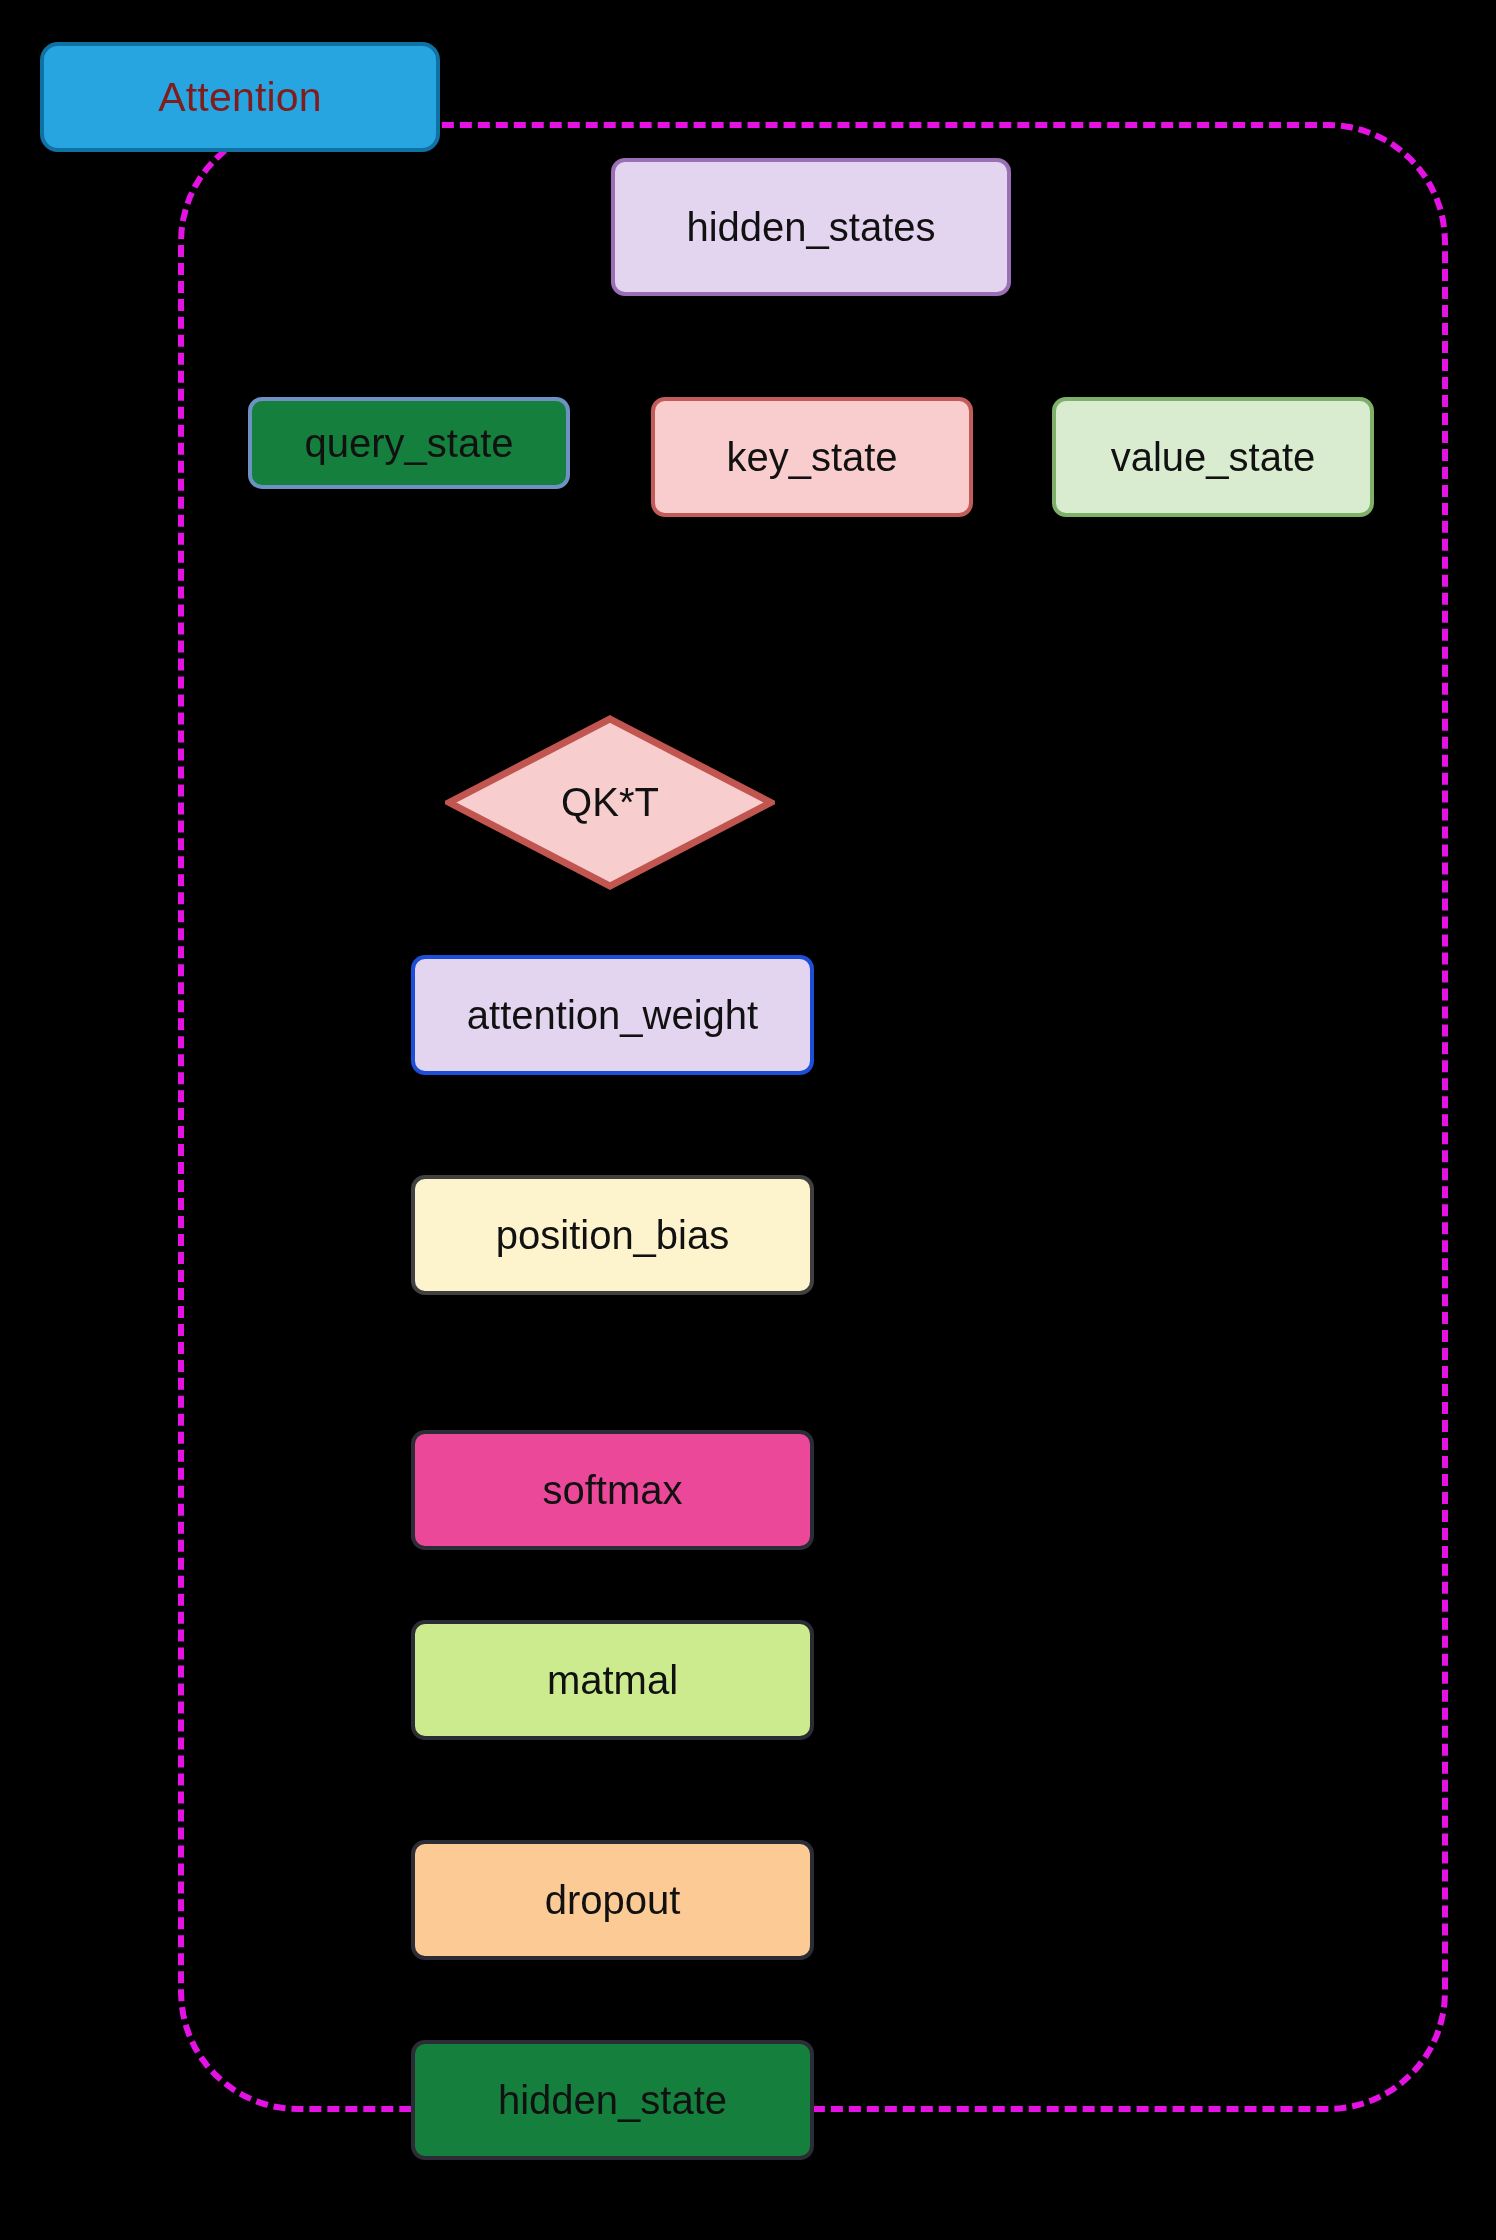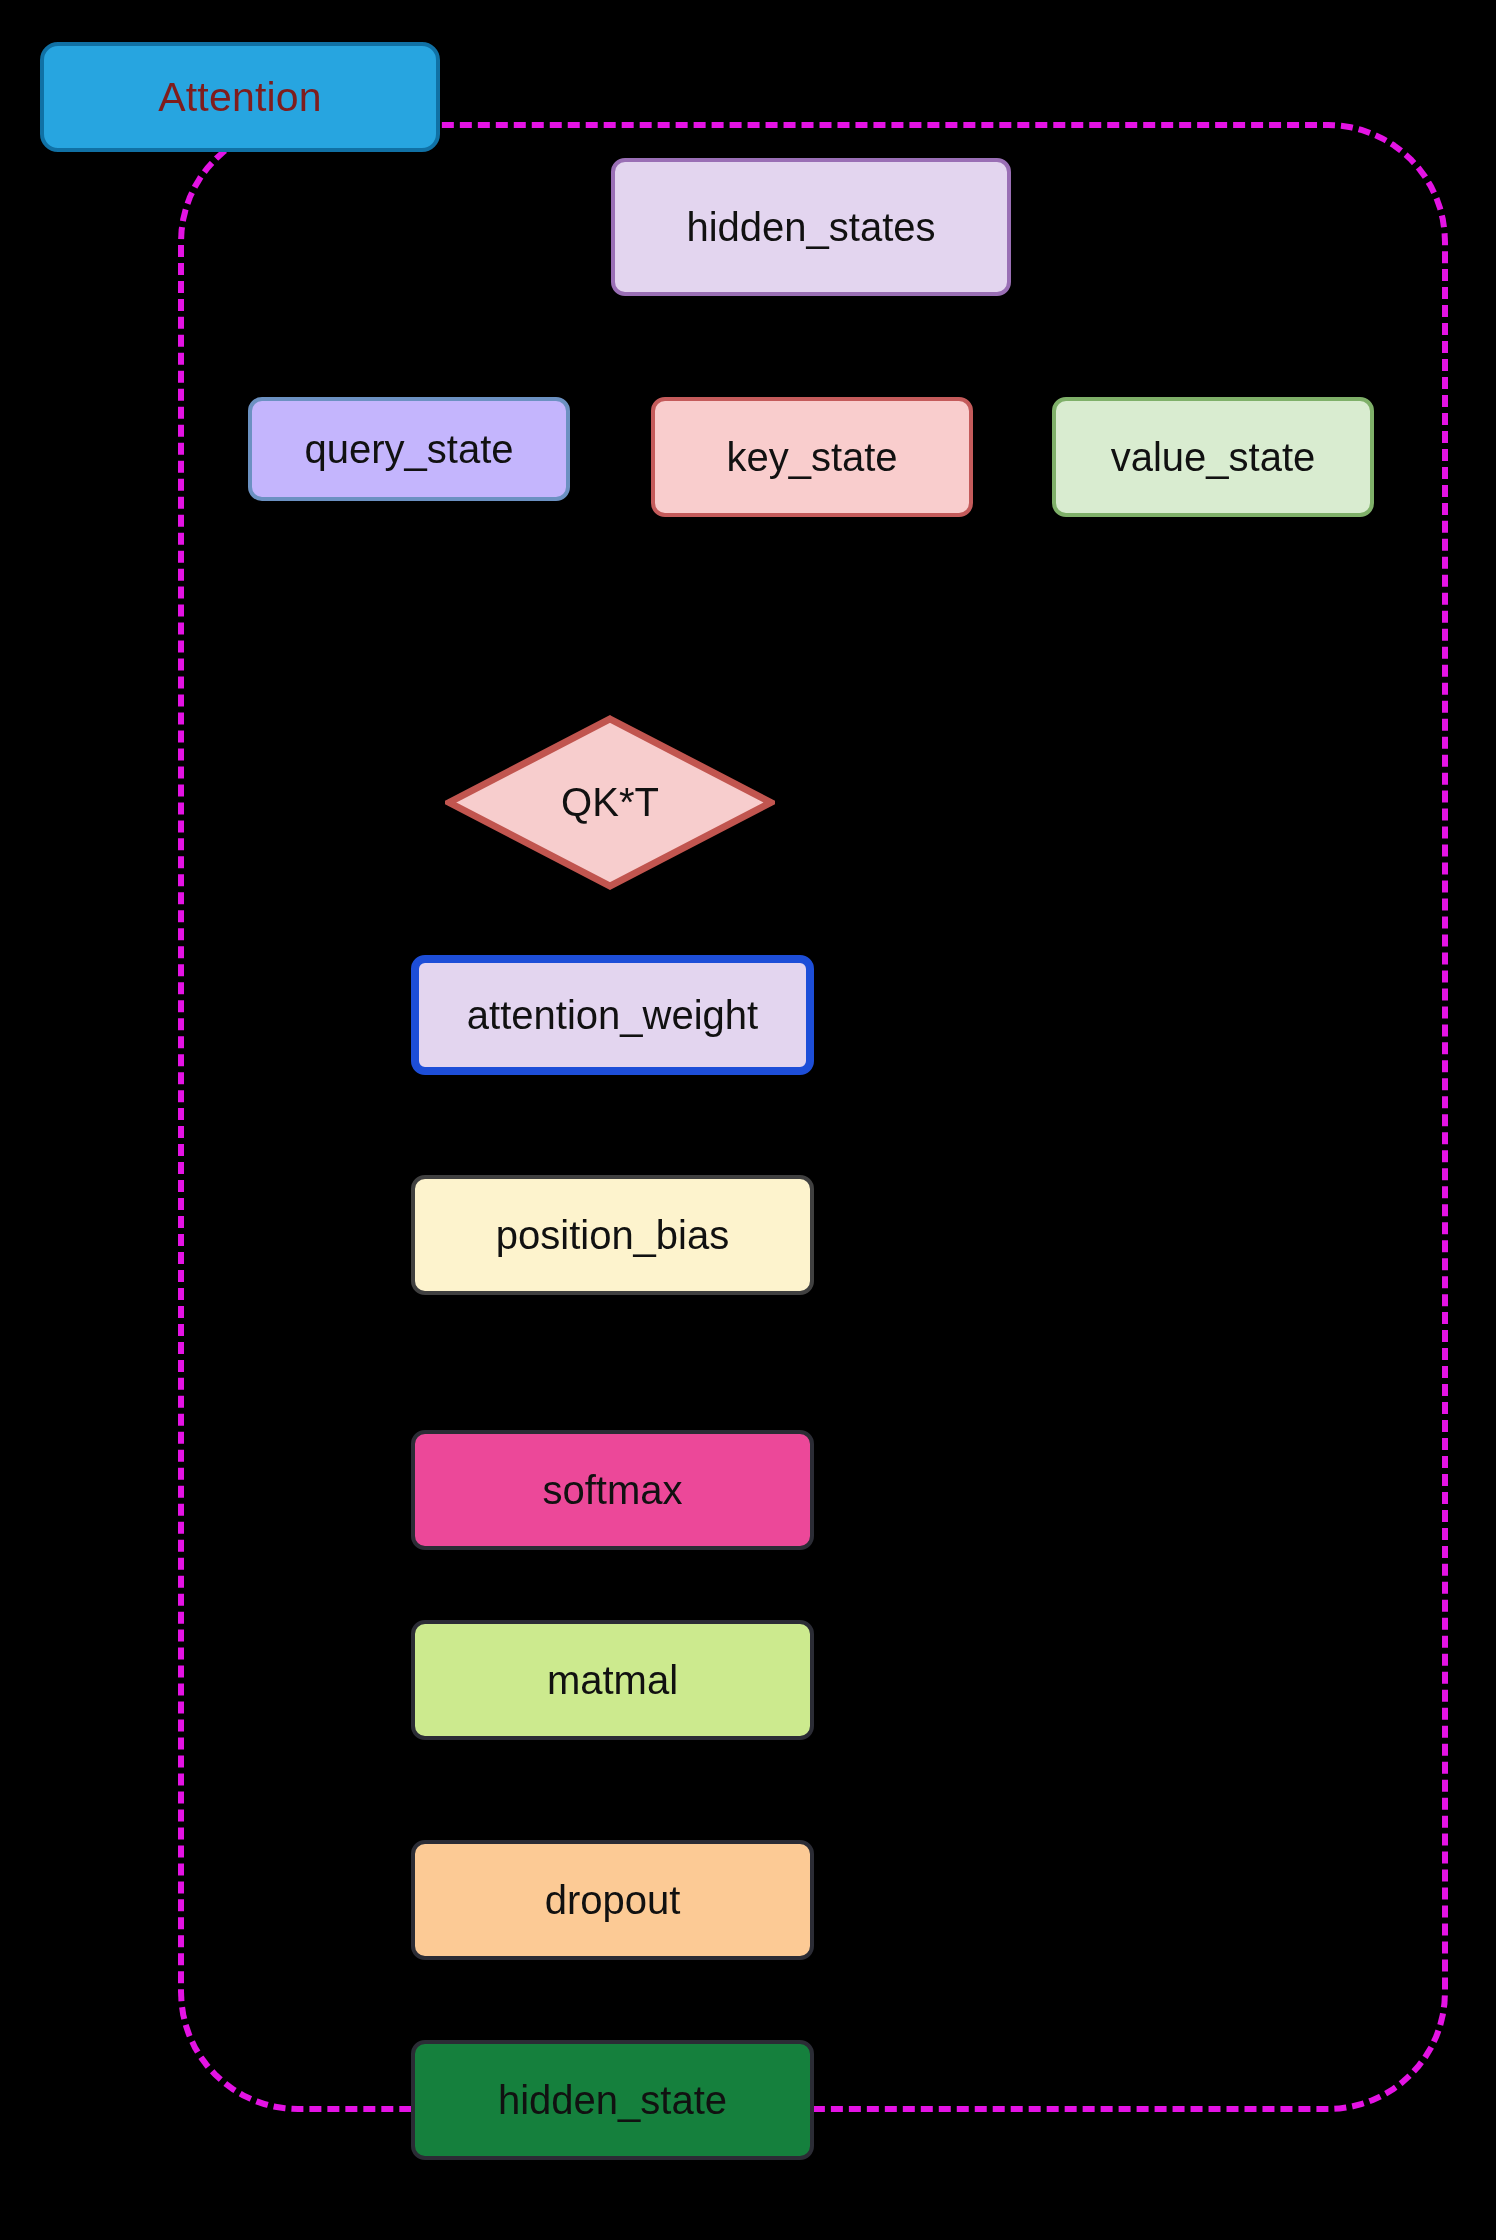--- a/index.html
+++ b/index.html
@@ -75,22 +75,22 @@
     width: 400px;
     height: 138px;
     background: #e3d5ef;
     border: 4px solid #9a6fb5;
   }
 
   .node-query_state {
     left: 248px;
     top: 397px;
     width: 322px;
-    height: 104px;
-    background: #c4b5fd;
+    height: 92px;
+    background: #15803d;
     border: 4px solid #6c91c2;
   }
 
   .node-key_state {
     left: 651px;
     top: 397px;
     width: 322px;
     height: 120px;
     background: #f9cdcd;
     border: 4px solid #c45b5b;
@@ -130,21 +130,21 @@
     font-size: 40px;
     color: #111111;
   }
 
   .node-attention_weight {
     left: 411px;
     top: 955px;
     width: 403px;
     height: 120px;
     background: #e3d5ef;
-    border: 8px solid #1d4ed8;
+    border: 4px solid #1d4ed8;
   }
 
   .node-position_bias {
     left: 411px;
     top: 1175px;
     width: 403px;
     height: 120px;
     background: #fdf3cd;
     border: 4px solid #404040;
   }

